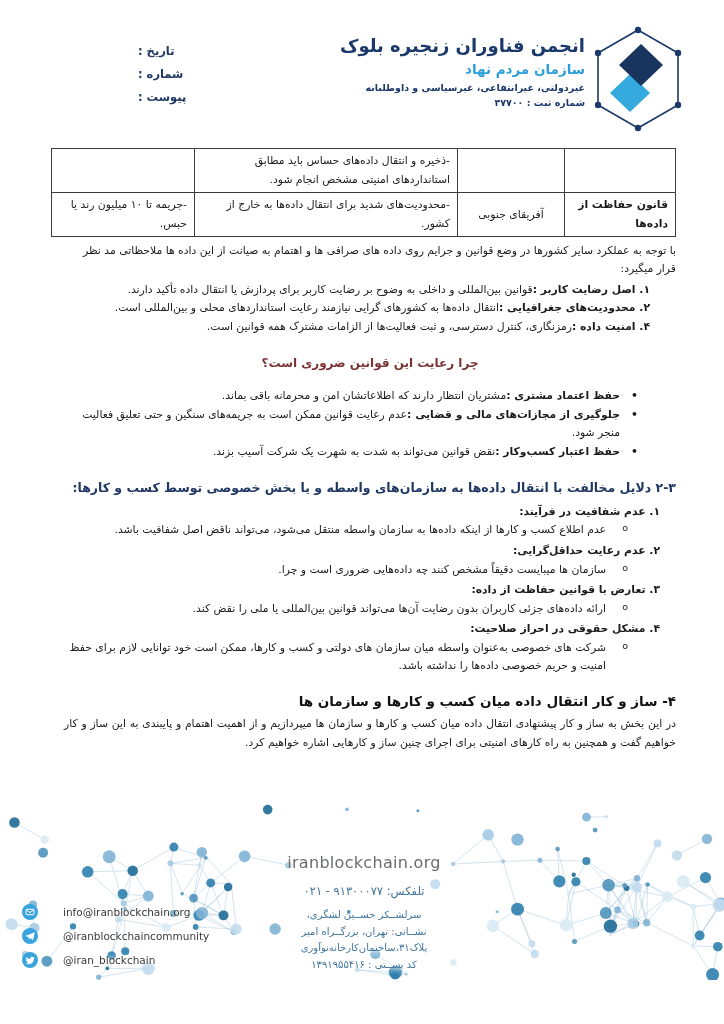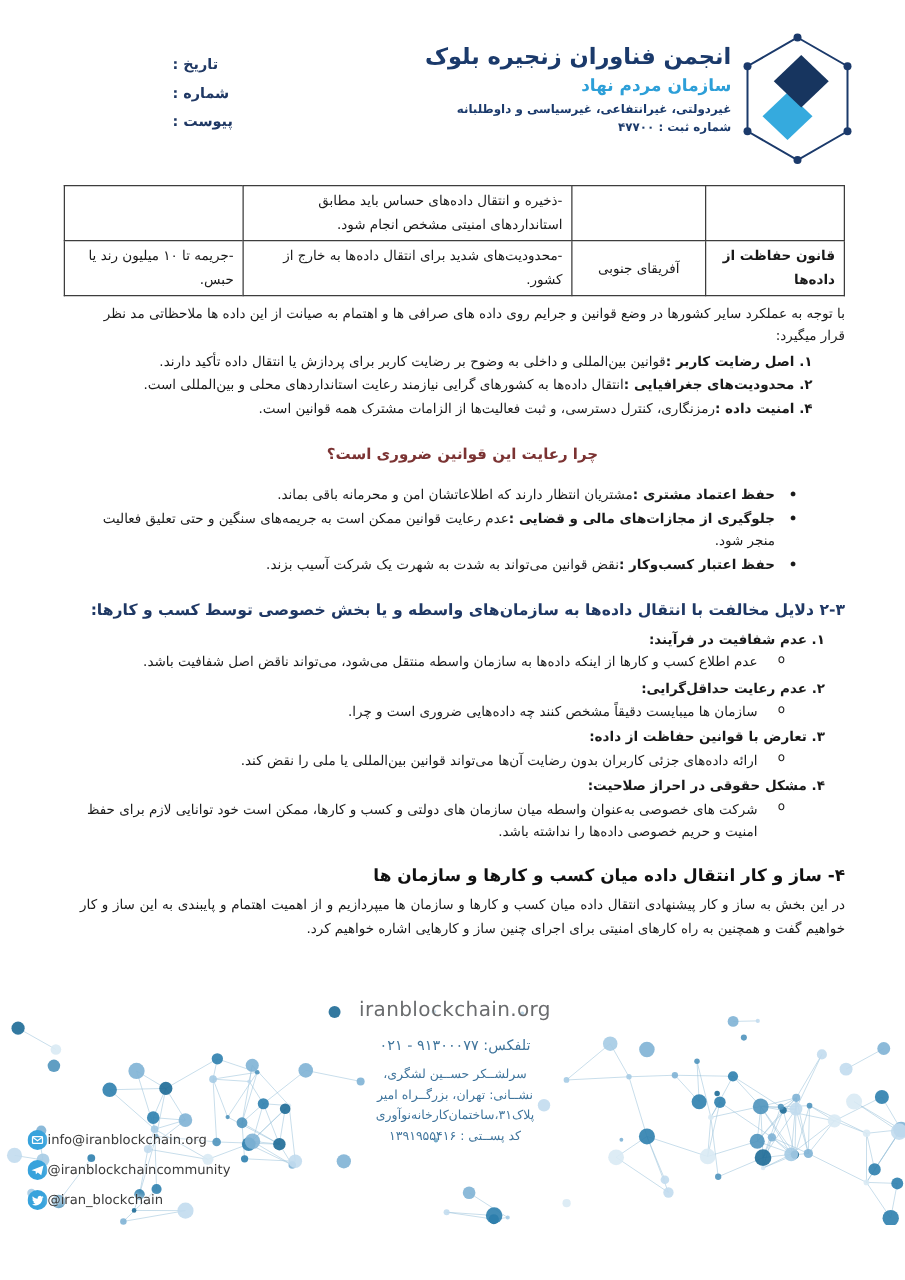--- a/index.html
+++ b/index.html
@@ -34,28 +34,28 @@
   .bullet-line{position:relative;padding-right:18px;}
   .bullet-line::before{content:"•";position:absolute;right:0;top:0;font-weight:bold;}
   .sec32-heading{font-weight:bold;font-size:12.5px;margin:16px 0 4px;}
   .s32-item-title{font-weight:bold;margin:2px 16px 0 0;}
   .s32-sub{position:relative;margin:0 46px 0 0;padding-right:24px;}
   .s32-sub::before{content:"o";position:absolute;right:2px;top:-1px;font-size:9.5px;}
   .sec4-heading{font-weight:bold;font-size:13.5px;margin:14px 0 2px;color:#111;}
   .sec4-body{text-align:justify;margin:0;}
   
   .net-svg{position:absolute;left:0;top:778px;width:724px;height:202px;}
-  .footer-center{position:absolute;left:264px;top:798px;width:200px;text-align:center;
+  .footer-center{position:absolute;left:264px;top:853px;width:200px;text-align:center;
     text-shadow:0 0 3px #fff,0 0 6px #fff,0 0 9px #fff;}
   .website{font-size:16px;color:#6a6c6e;letter-spacing:.3px;}
   .telefax{margin-top:12px;font-size:11.5px;color:#40759c;direction:rtl;}
   .address{margin-top:9px;font-size:10px;color:#40759c;line-height:16.5px;direction:rtl;text-align:center;}
   .socials{position:absolute;left:22px;top:900px;width:230px;
     text-shadow:0 0 3px #fff,0 0 6px #fff;}
-  .social-row{display:flex;align-items:center;gap:0;height:24px;direction:ltr;}
+  .social-row{display:flex;align-items:center;gap:25px;height:24px;direction:ltr;}
   .social-row .txt{font-size:10.5px;color:#3a3a3a;}
   .sicon{width:16px;height:16px;flex:0 0 16px;}
 </style>
 </head>
 <body>
 
 <div class="page">
 
   <div class="meta-block">
     <div>تاریخ :</div>

